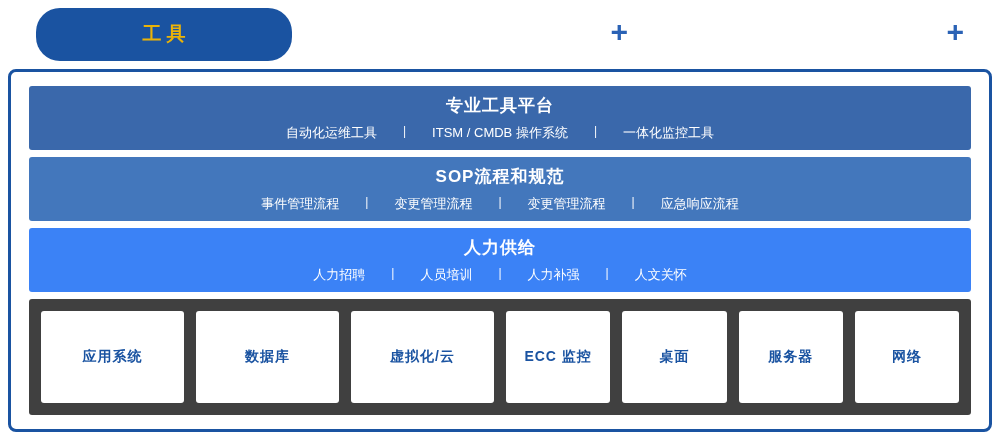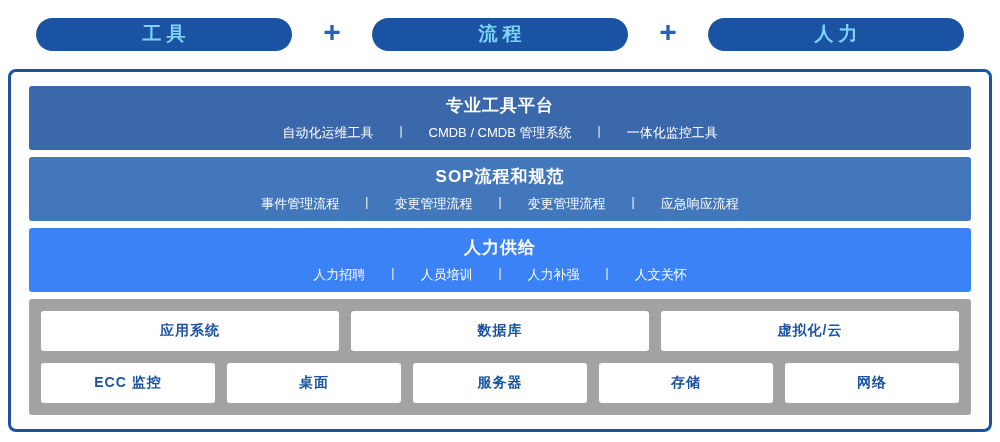--- a/index.html
+++ b/index.html
@@ -8,23 +8,23 @@
     width:1000px; height:442px; overflow:hidden;
     font-family:"Liberation Sans","DejaVu Sans",sans-serif;
   }
 
   
   .pills-row {
     display:flex; align-items:center; justify-content:space-between;
     padding:11px 36px 0 36px; height:57px;
   }
   .pill {
-    width:256px; height:33px;
+    width:256px; height:53px;
     background:#1a53a1; border-radius:24px;
-    color:#7dd3fc; font-size:19px; font-weight:bold;
+    color:#eab308; font-size:19px; font-weight:bold;
     letter-spacing:5px; text-indent:5px;
     display:flex; align-items:center; justify-content:center;
   }
   .plus {
     color:#2a62b5; font-size:30px; font-weight:bold; line-height:1;
     padding-bottom:4px;
   }
 
   
   .frame {
@@ -44,55 +44,49 @@
   .layer-2 { background:#4377bc; }
   .layer-3 { background:#3b82f6; }
   .layer-title { font-size:17px; font-weight:bold; letter-spacing:1px; }
   .layer-items {
     font-size:13px; display:flex; align-items:flex-start; justify-content:center;
   }
   .sep { margin:0 26px; opacity:.95; font-size:12px; }
 
   
   .stack {
-    flex:1; background:#a3a3a3; border-radius:3px;
-    padding:12px; display:flex; flex-direction:column; gap:12px;
+    flex:1; background:#404040; border-radius:3px;
+    padding:12px; display:flex; flex-direction:row; gap:12px;
   }
   .box-row { display:flex; gap:12px; flex:1; }
   .wbox {
     flex:1; background:#ffffff; border-radius:3px;
     display:flex; align-items:center; justify-content:center;
     color:#1a53a1; font-size:14px; font-weight:bold; letter-spacing:1px;
   }
 </style>
 </head>
 <body>
 
 <div class="pills-row">
   <div class="pill">
     <span>工具</span>
   </div>
   <div class="plus">+</div>
-  <div class="pill">
-    <span>流程</span>
-  </div>
   <div class="plus">+</div>
-  <div class="pill">
-    <span>人力</span>
-  </div>
 </div>
 
 <div class="frame">
 
   <div class="layer layer-1">
     <div class="layer-title">专业工具平台</div>
     <div class="layer-items">
       <span>自动化运维工具</span>
       <span class="sep">|</span>
-      <span>CMDB / CMDB 管理系统</span>
+      <span>ITSM / CMDB 操作系统</span>
       <span class="sep">|</span>
       <span>一体化监控工具</span>
     </div>
   </div>
 
   <div class="layer layer-2">
     <div class="layer-title">SOP流程和规范</div>
     <div class="layer-items">
       <span>事件管理流程</span>
       <span class="sep">|</span>
@@ -120,18 +114,17 @@
   <div class="stack">
     <div class="box-row">
       <div class="wbox">应用系统</div>
       <div class="wbox">数据库</div>
       <div class="wbox">虚拟化/云</div>
     </div>
     <div class="box-row">
       <div class="wbox">ECC 监控</div>
       <div class="wbox">桌面</div>
       <div class="wbox">服务器</div>
-      <div class="wbox">存储</div>
       <div class="wbox">网络</div>
     </div>
   </div>
 
 </div>
 
 </body></html>

